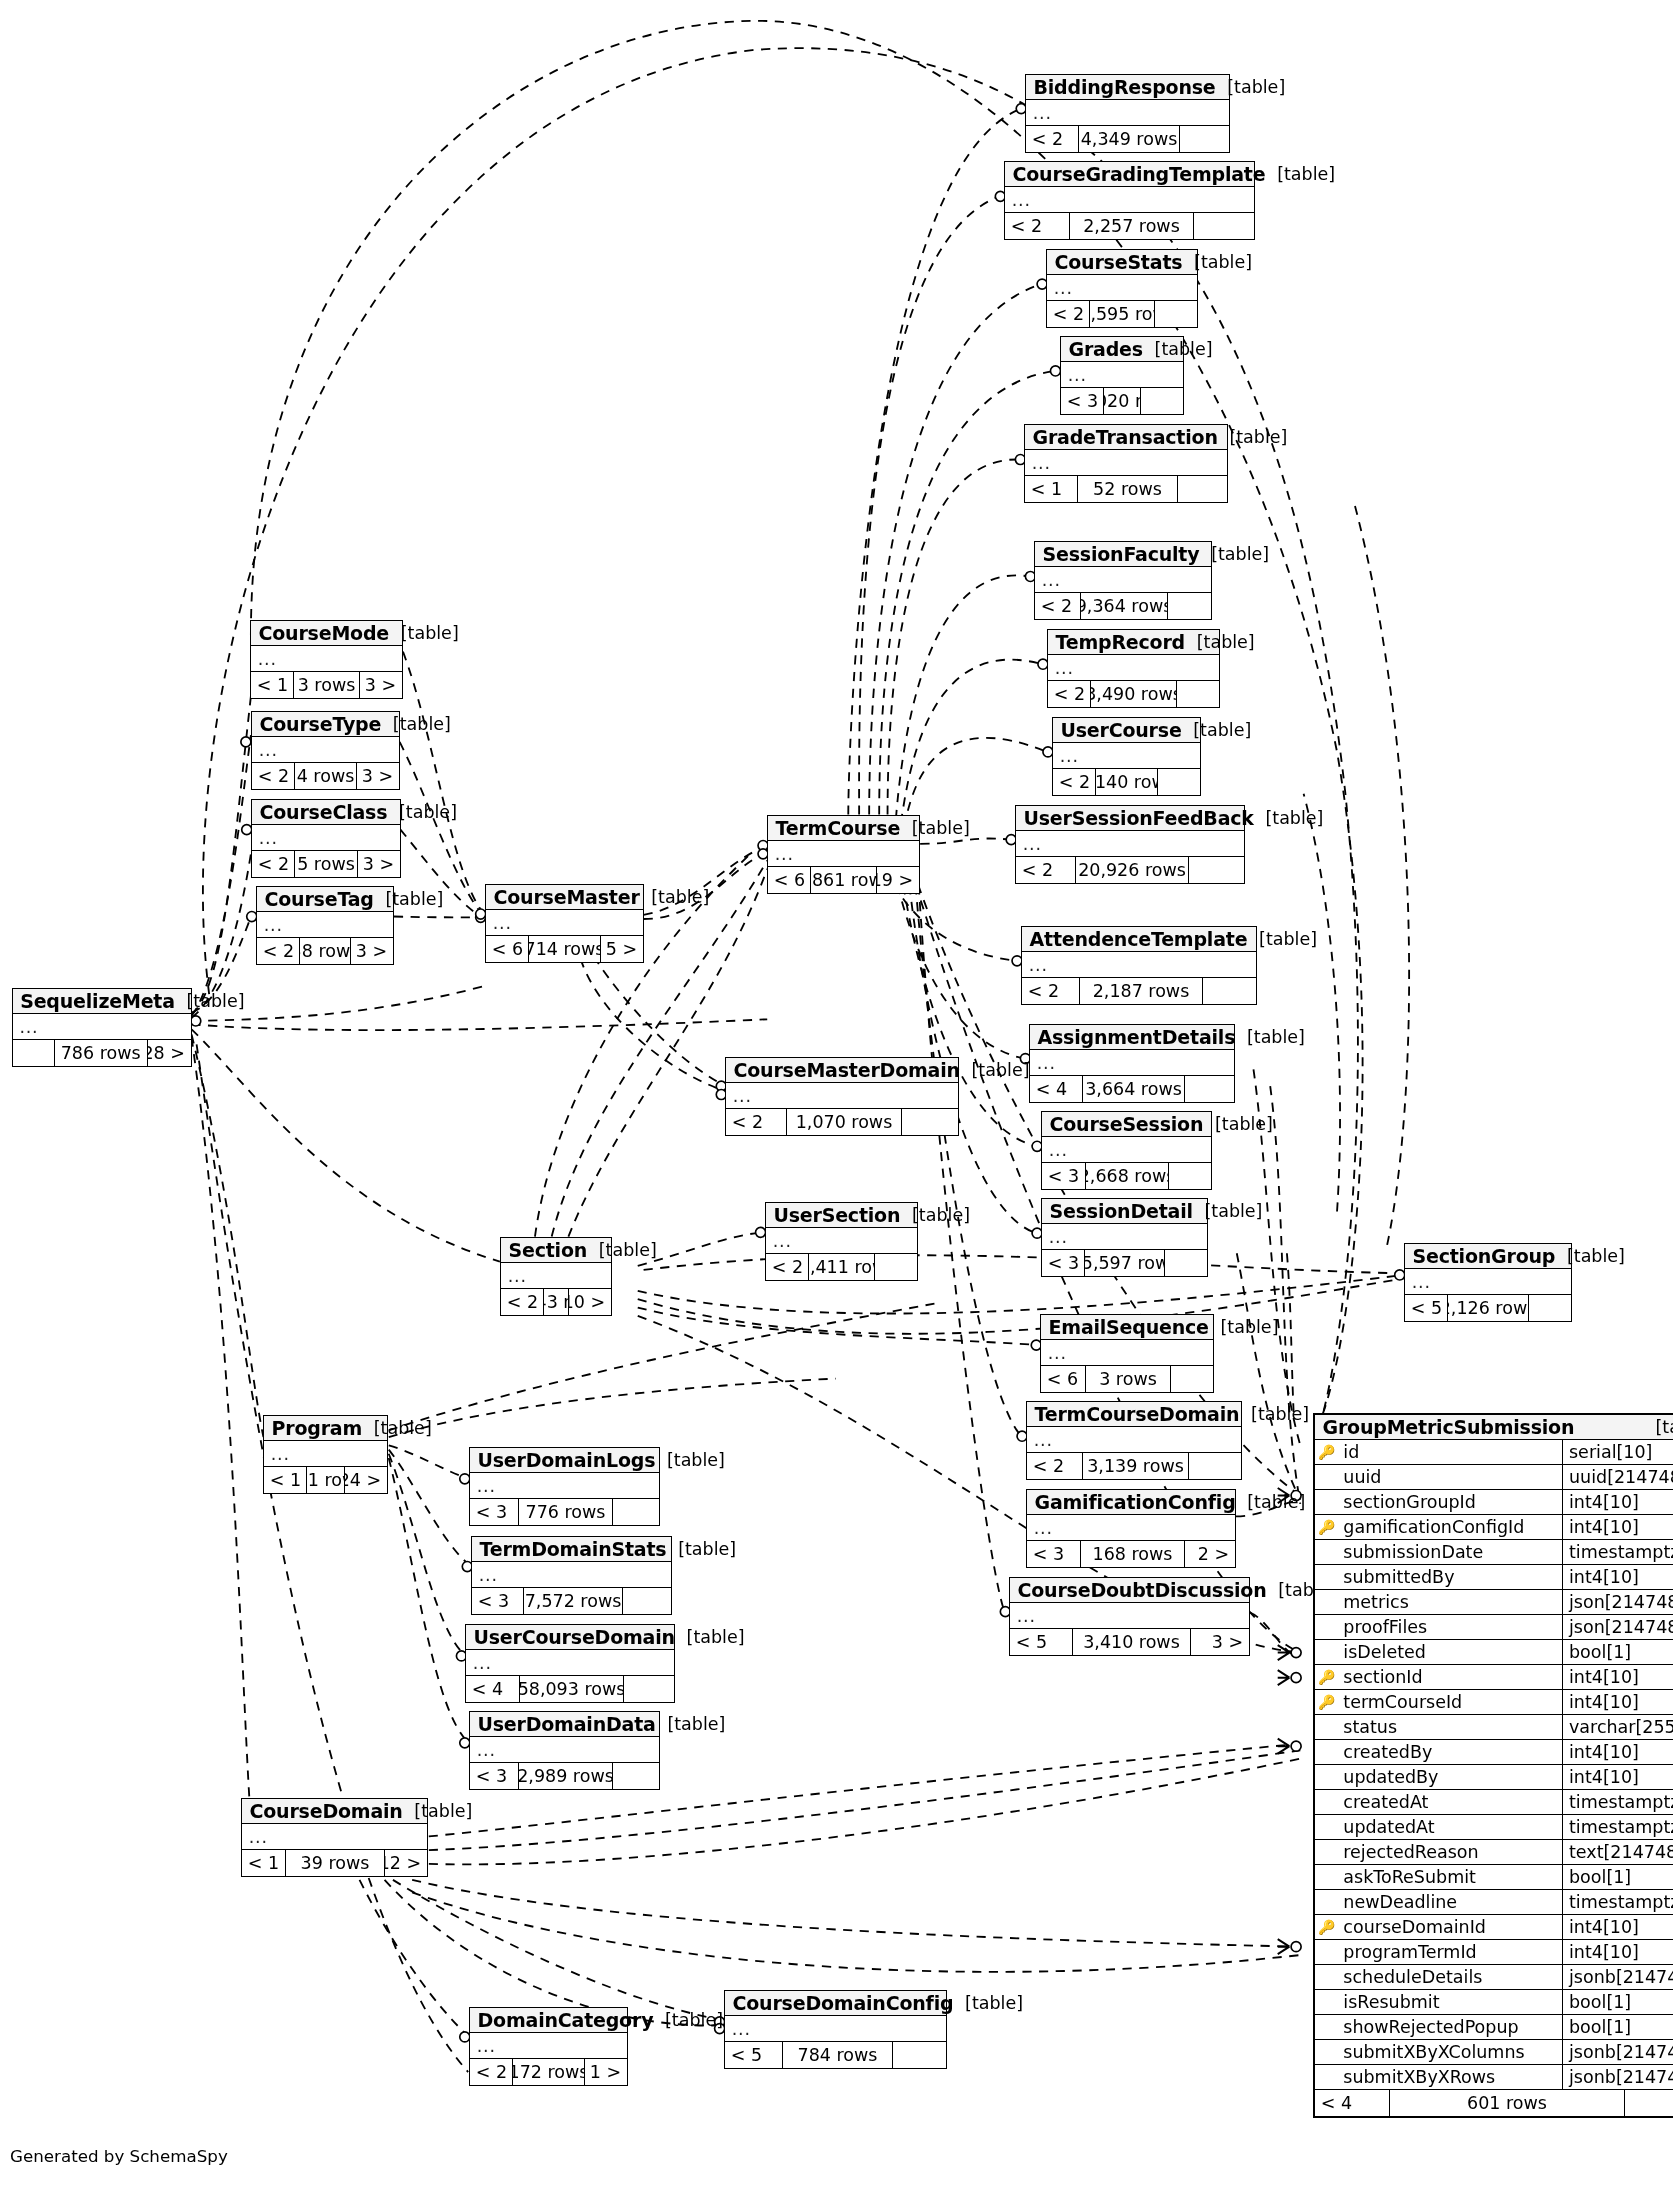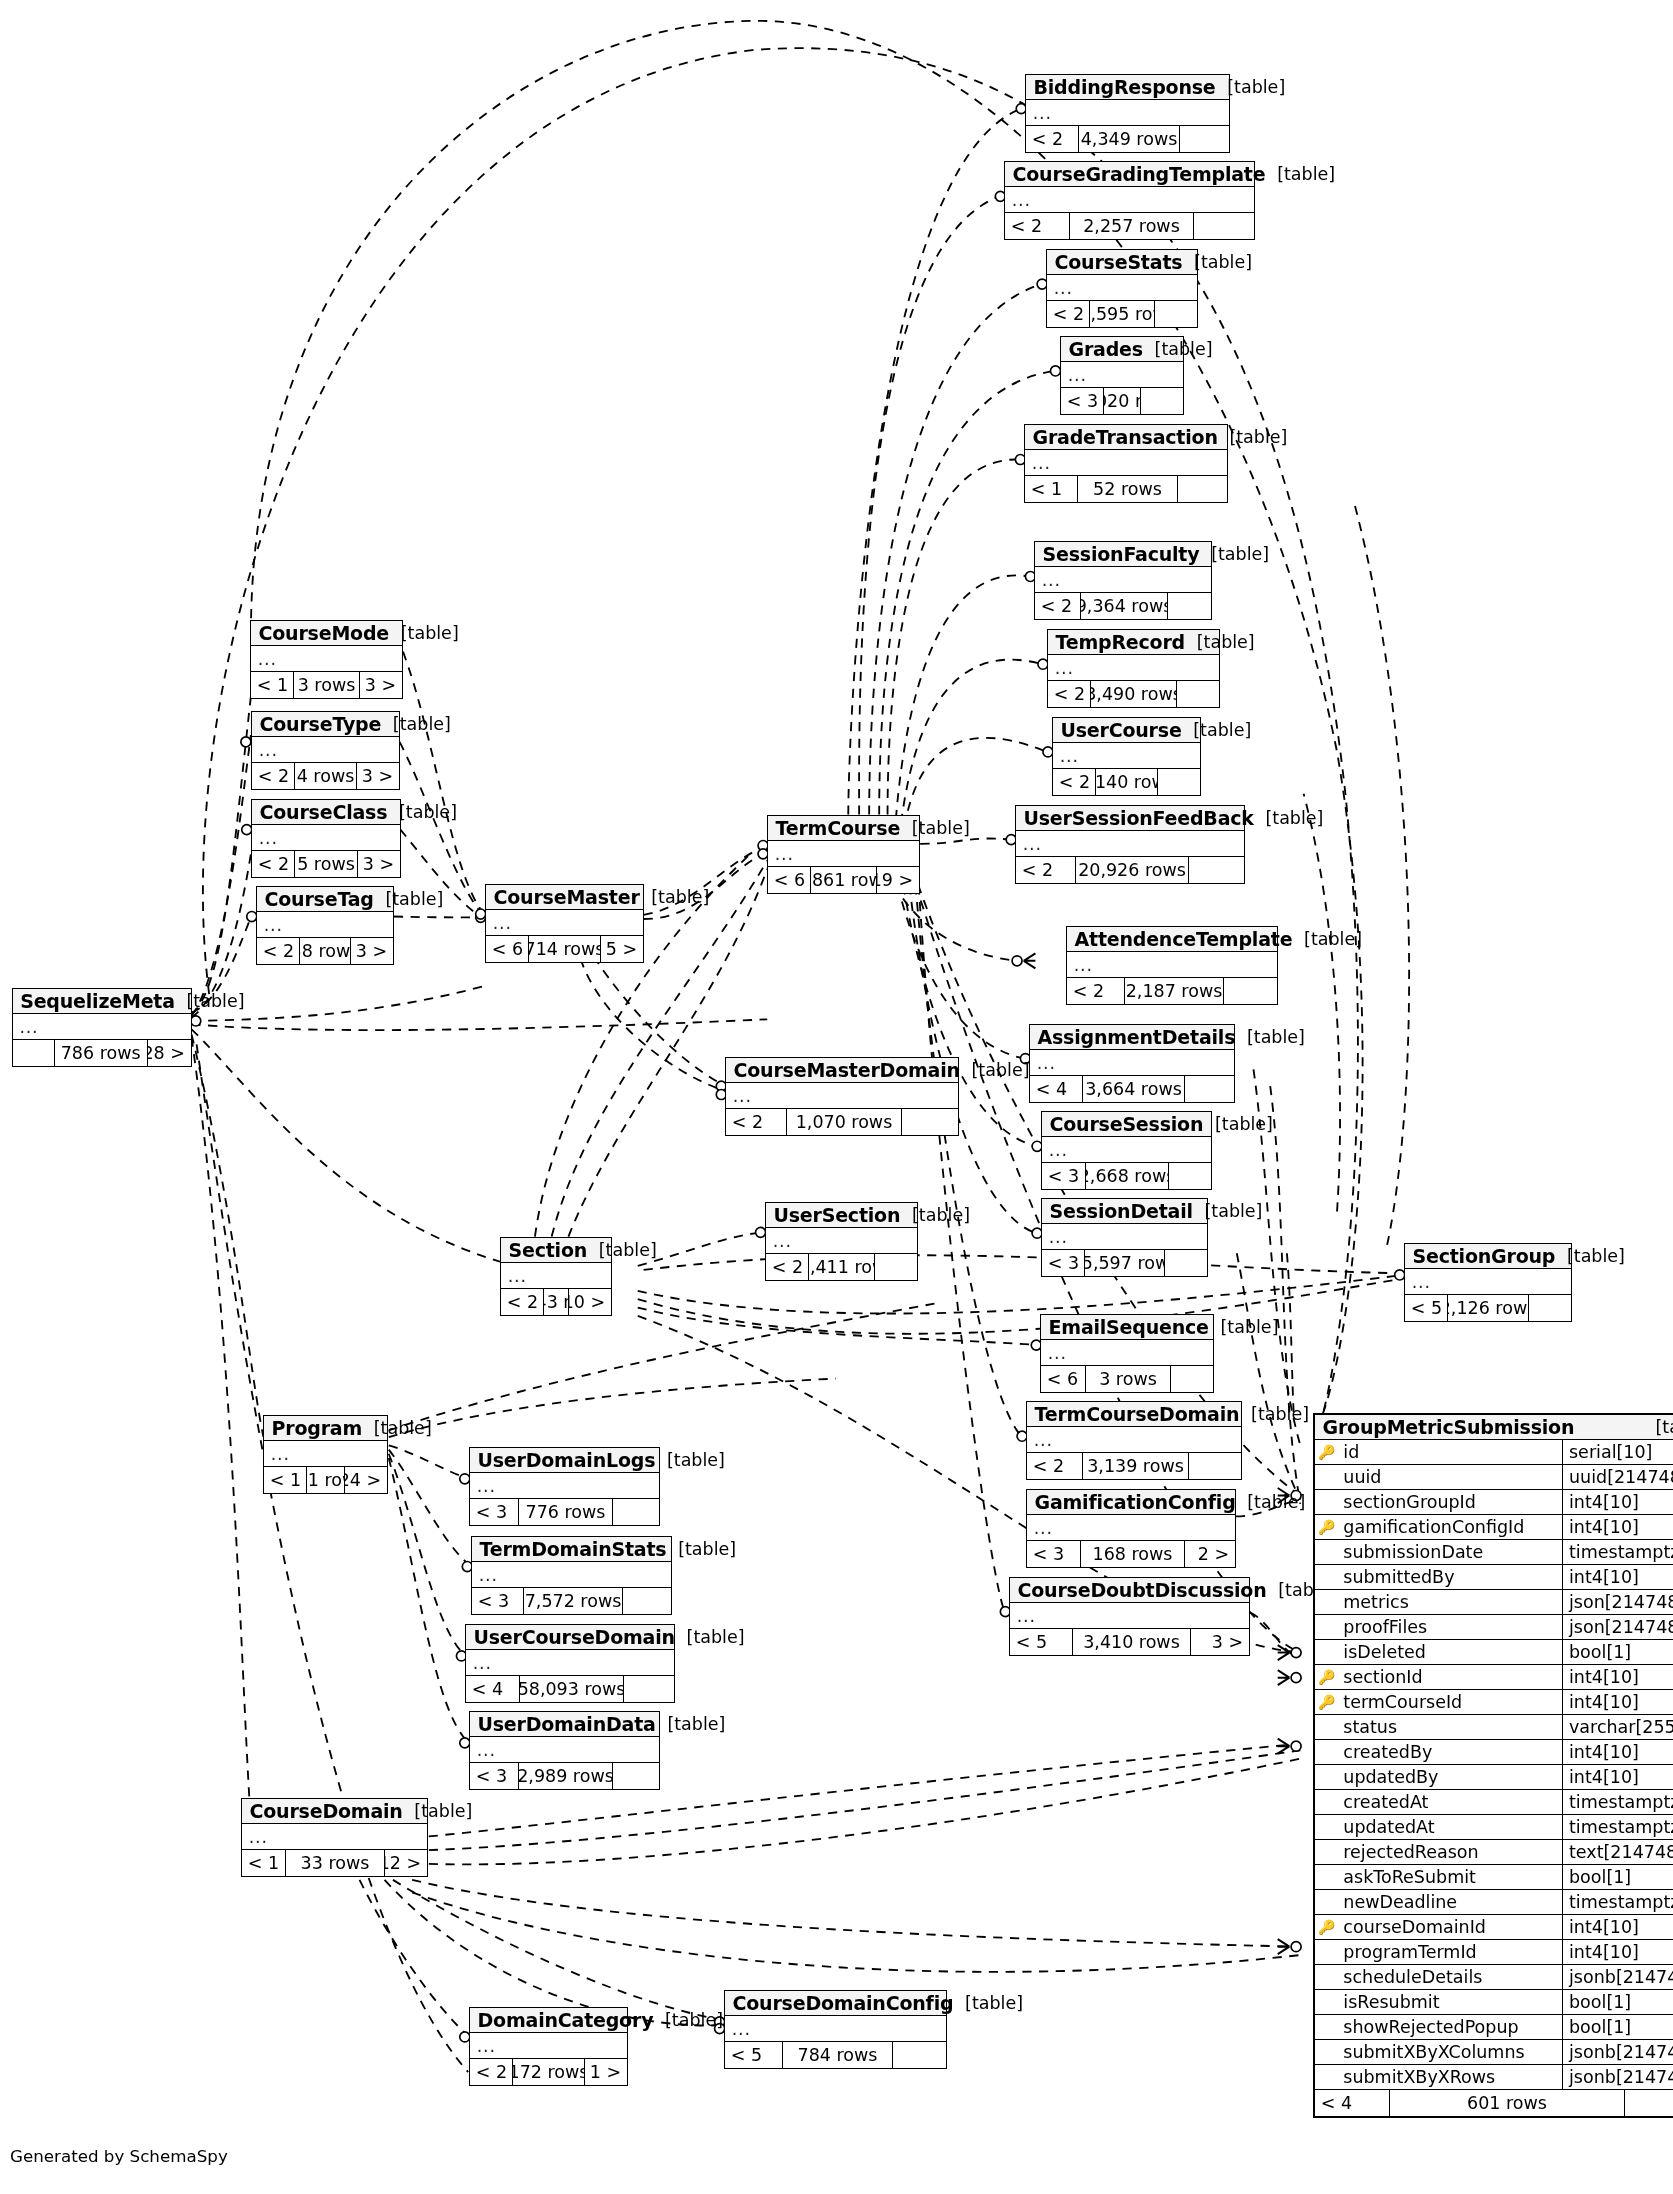--- a/index.html
+++ b/index.html
@@ -379,21 +379,21 @@
           <span class="tbl-name">UserSessionFeedBack</span>
           <span class="tbl-kind">[table]</span>
         </div>
         <div class="tbl-body">...</div>
         <div class="tbl-foot">
           <div class="f-cell f-left" style="width: 60px; flex: 0 0 60px;">&lt; 2</div>
           <div class="f-cell f-mid">20,926 rows</div>
           <div class="f-cell f-right" style="width: 55px; flex: 0 0 55px;"></div>
         </div>
       </div>
-      <div class="tbl" style="left: 1066px; top: 926px; width: 212px;">
+      <div class="tbl" style="left: 1021px; top: 926px; width: 236px;">
         <div class="tbl-head">
           <span class="tbl-name">AttendenceTemplate</span>
           <span class="tbl-kind">[table]</span>
         </div>
         <div class="tbl-body">...</div>
         <div class="tbl-foot">
           <div class="f-cell f-left" style="width: 58px; flex: 0 0 58px;">&lt; 2</div>
           <div class="f-cell f-mid">2,187 rows</div>
           <div class="f-cell f-right" style="width: 53px; flex: 0 0 53px;"></div>
         </div>
@@ -675,21 +675,21 @@
         </div>
       </div>
       <div class="tbl" style="left: 241px; top: 1798px; width: 187px;">
         <div class="tbl-head">
           <span class="tbl-name">CourseDomain</span>
           <span class="tbl-kind">[table]</span>
         </div>
         <div class="tbl-body">...</div>
         <div class="tbl-foot">
           <div class="f-cell f-left" style="width: 44px; flex: 0 0 44px;">&lt; 1</div>
-          <div class="f-cell f-mid">33 rows</div>
+          <div class="f-cell f-mid">39 rows</div>
           <div class="f-cell f-right" style="width: 42px; flex: 0 0 42px;">12 &gt;</div>
         </div>
       </div>
       <div class="tbl" style="left: 469px; top: 2007px; width: 159px;">
         <div class="tbl-head">
           <span class="tbl-name">DomainCategory</span>
           <span class="tbl-kind">[table]</span>
         </div>
         <div class="tbl-body">...</div>
         <div class="tbl-foot">

